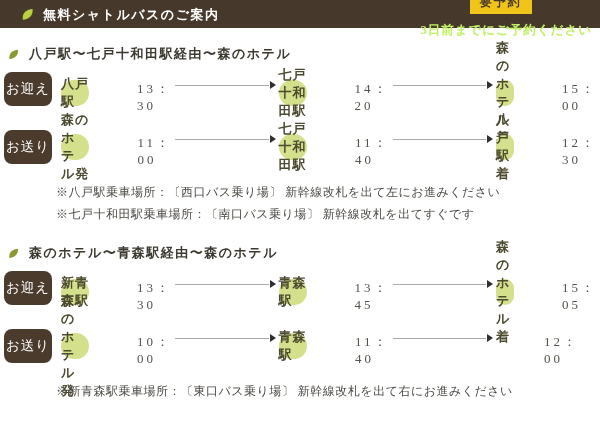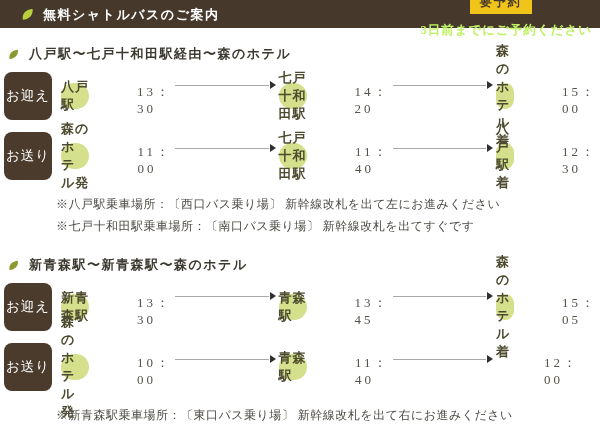--- a/index.html
+++ b/index.html
@@ -70,21 +70,21 @@
     letter-spacing:1.5px;
   }
   .section-heading .leaf{color:var(--leaf-section);margin-right:9px;}
   .section-heading.second{margin-top:19px;}
   
   .row{display:flex;margin-top:9px;}
   .row + .row{margin-top:12px;align-items:center;}
   .row-label{
     flex:none;
     width:48px;
-    height:48px;
+    height:34px;
     background:var(--label-bg);
     border-radius:8px;
     color:#ffffff;
     font-size:13.5px;
     display:flex;
     align-items:center;
     justify-content:center;
     letter-spacing:1px;
   }
   .route{flex:1;display:flex;margin-left:9px;}
@@ -218,21 +218,21 @@
     <div>※八戸駅乗車場所：〔西口バス乗り場〕 新幹線改札を出て左にお進みください</div>
     <div>※七戸十和田駅乗車場所：〔南口バス乗り場〕 新幹線改札を出てすぐです</div>
   </div>
 
   <div class="section-heading second">
     <span class="leaf">
       <svg width="13" height="13" viewBox="0 0 16 16">
           <path d="M13.5 2 C6 2.5 2 7 3 13.5 C10 13 14 8.5 13.5 2 Z" fill="currentColor"></path>
         </svg>
     </span>
-    <span>新青森駅〜新青森駅〜森のホテル</span>
+    <span>森のホテル〜青森駅経由〜森のホテル</span>
   </div>
 
   <div class="row">
     <div class="row-label">お迎え</div>
     <div class="route">
       <div class="stop">
         <div class="pill">新青森駅</div>
         <div class="time">13：30</div>
       </div>
       <div class="connector">

